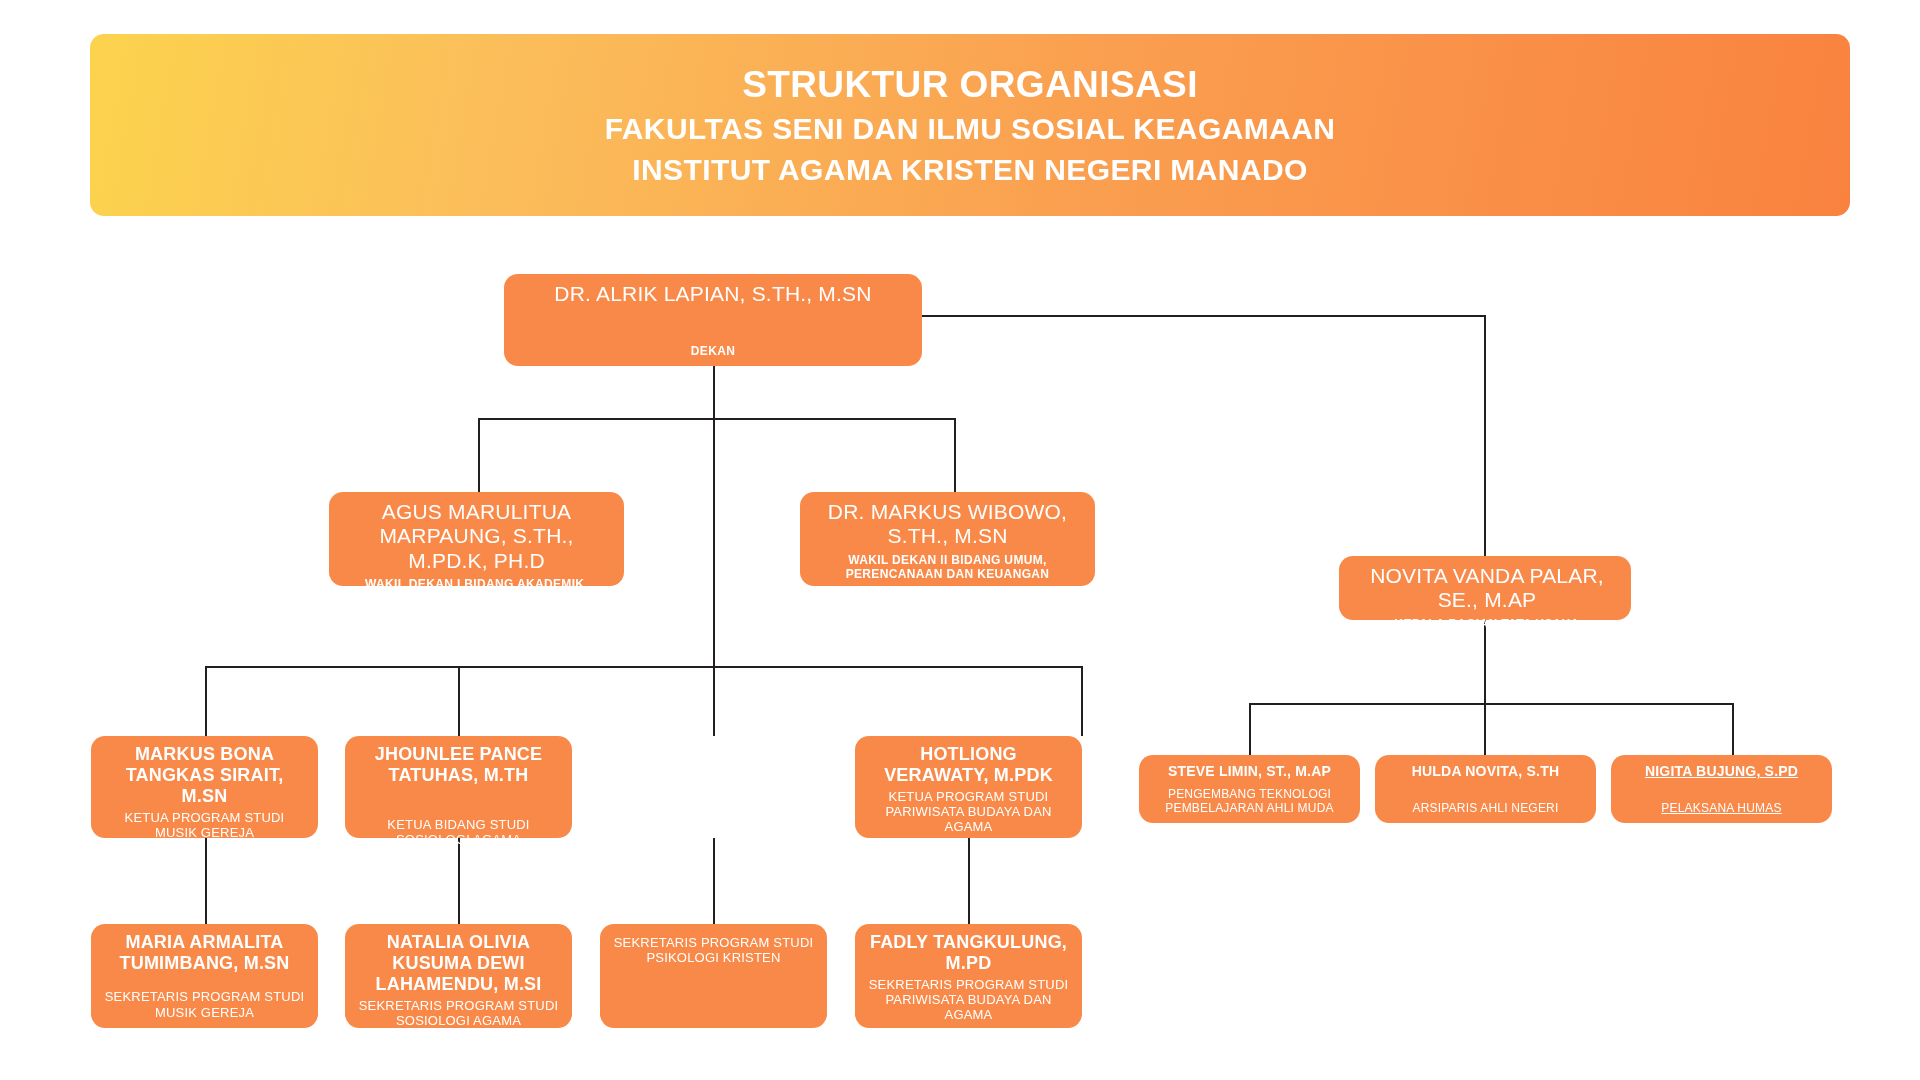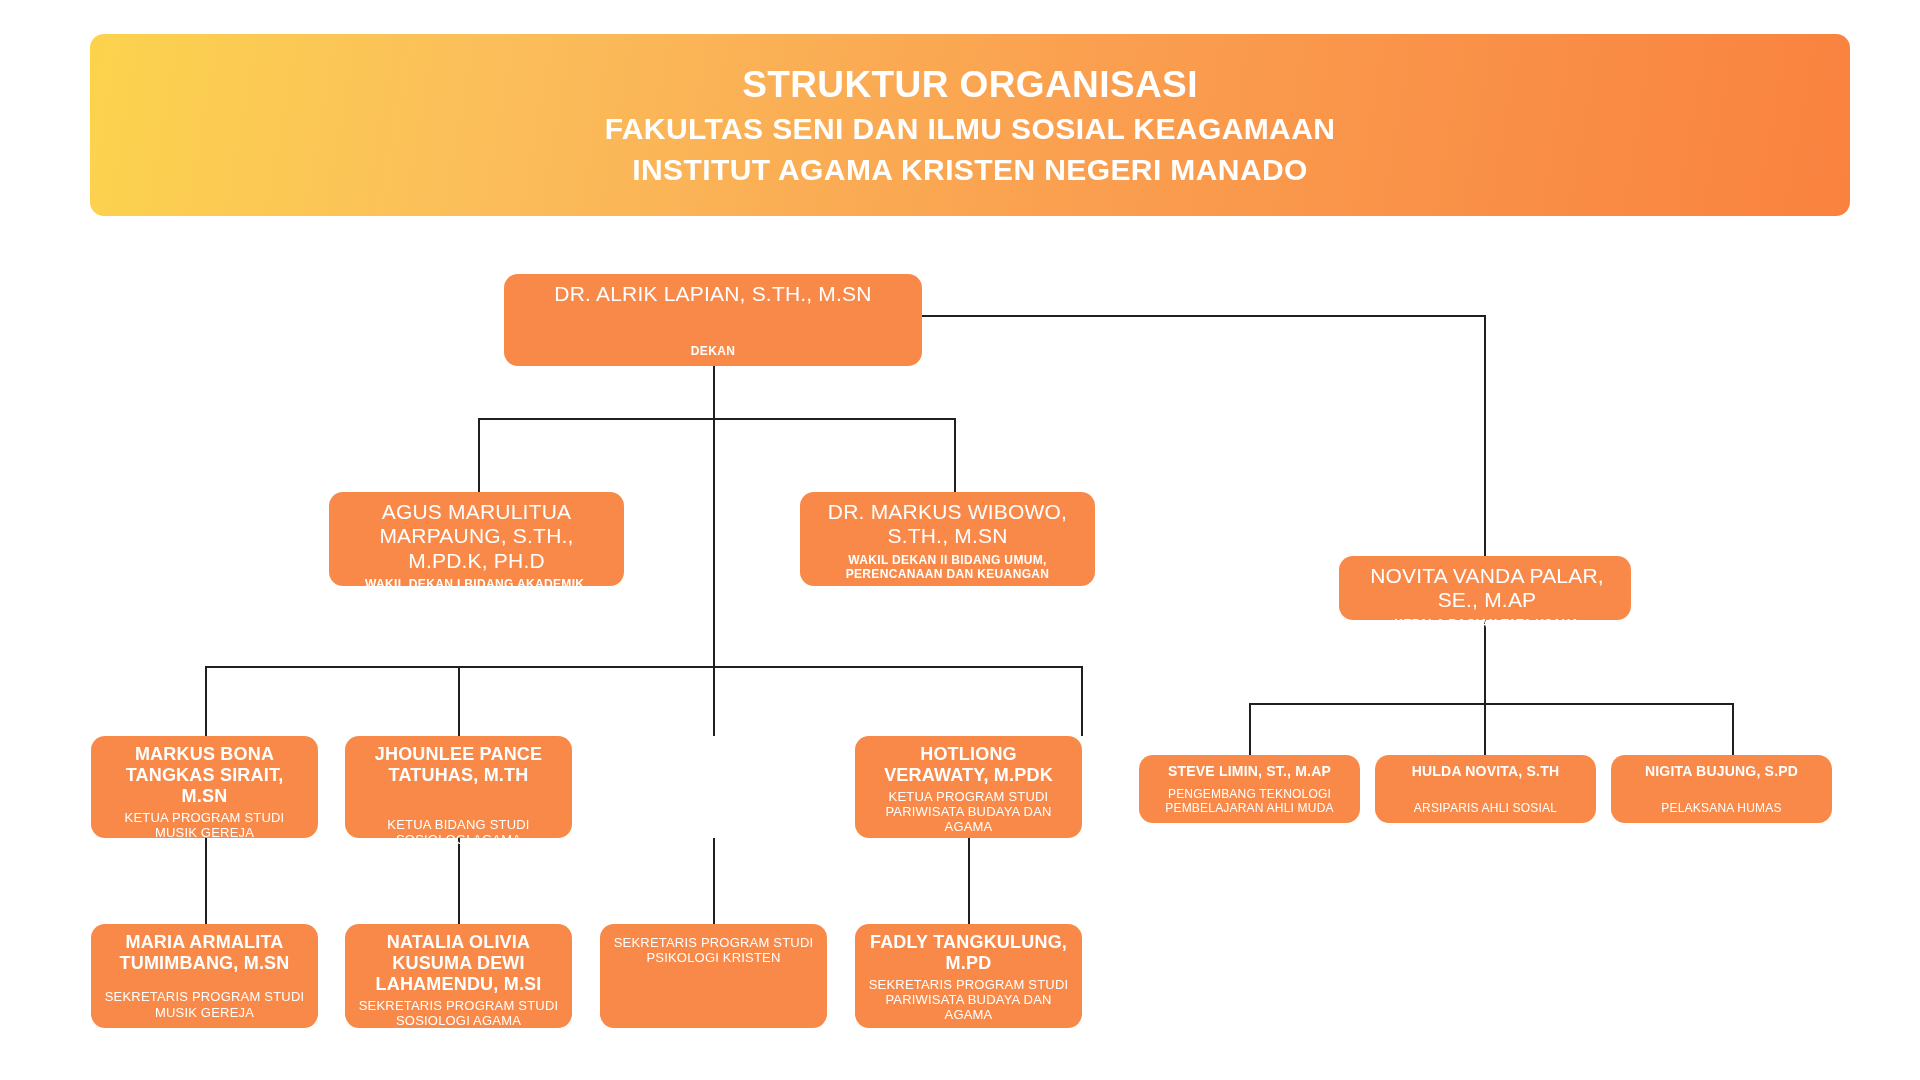--- a/index.html
+++ b/index.html
@@ -157,21 +157,21 @@
     <div class="ttl">SEKRETARIS PROGRAM STUDI PARIWISATA BUDAYA DAN AGAMA</div>
   </div>
 
   <div class="node styleB small" style="left:1139px; top:755px; width:221px; height:68px;">
     <div class="nm">STEVE LIMIN, ST., M.AP</div>
     <div class="ttl">PENGEMBANG TEKNOLOGI PEMBELAJARAN AHLI MUDA</div>
   </div>
 
   <div class="node styleB small" style="left:1375px; top:755px; width:221px; height:68px;">
     <div class="nm">HULDA NOVITA, S.TH</div>
-    <div class="ttl">ARSIPARIS AHLI SOSIAL</div>
+    <div class="ttl">ARSIPARIS AHLI NEGERI</div>
   </div>
 
-  <div class="node styleB small" style="left:1611px; top:755px; width:221px; height:68px;">
+  <div class="node styleB small" style="left:1611px; top:755px; width:221px; height:68px;text-decoration:underline;">
     <div class="nm">NIGITA BUJUNG, S.PD</div>
     <div class="ttl">PELAKSANA HUMAS</div>
   </div>
 
 </div>
 
 </body></html>

